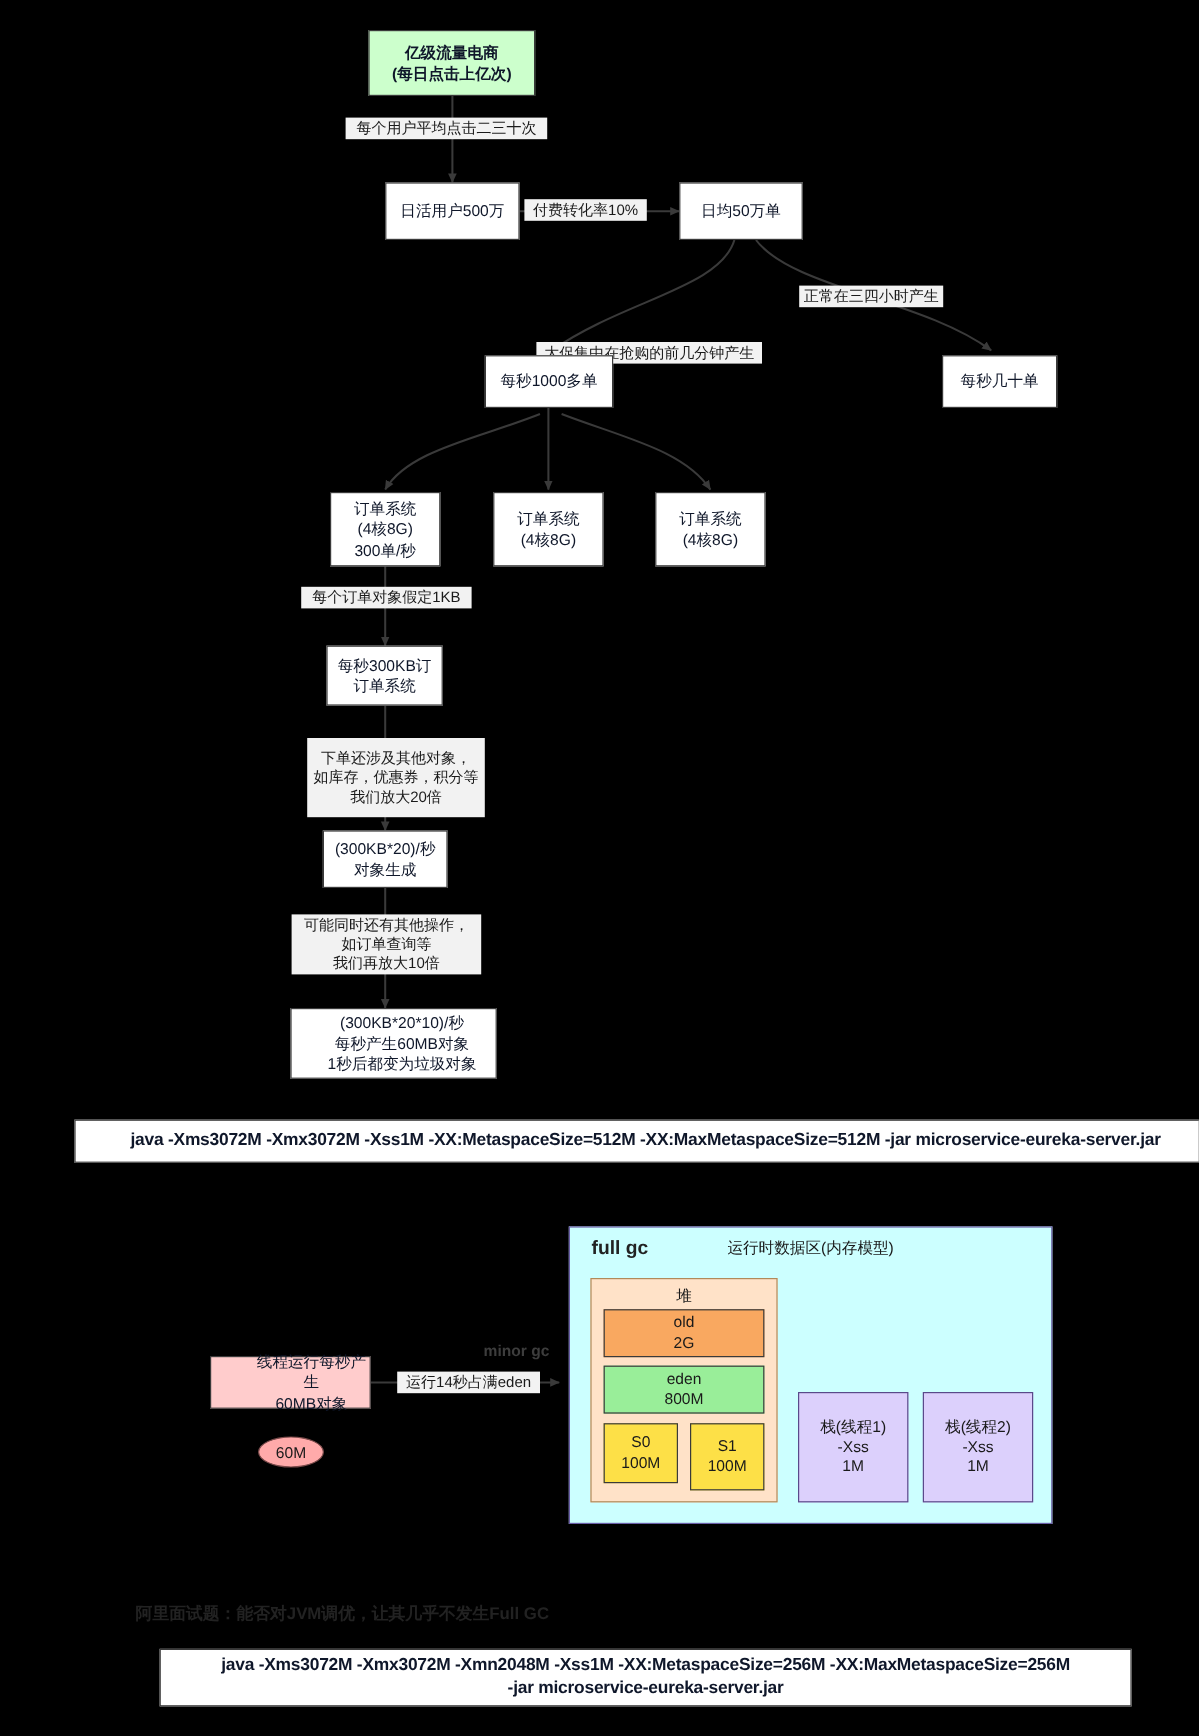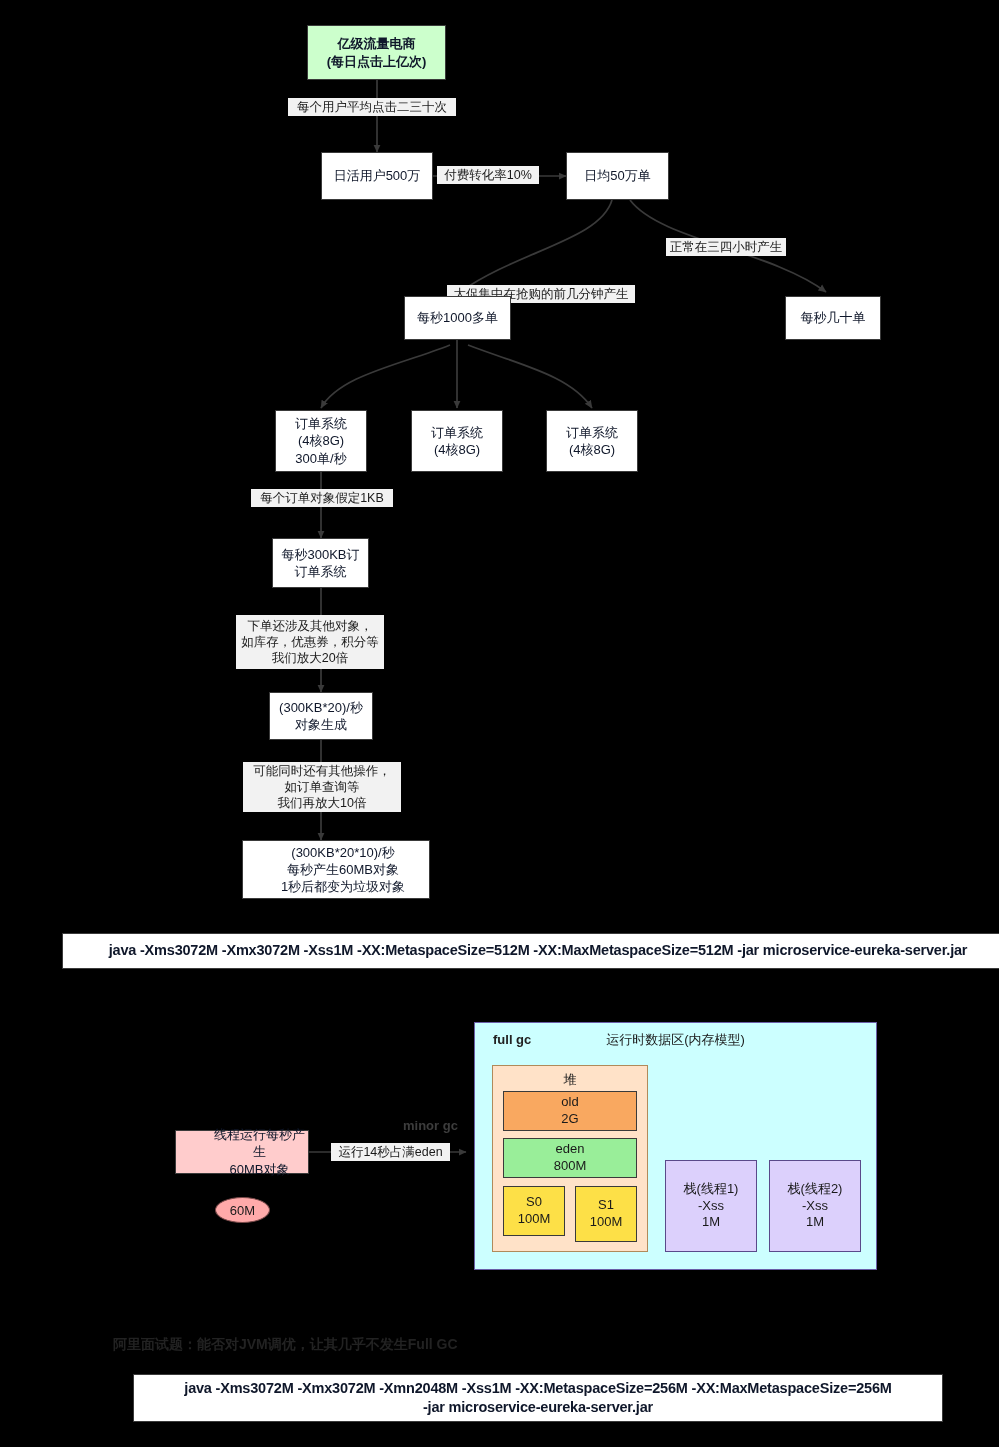--- a/index.html
+++ b/index.html
@@ -35,21 +35,21 @@
   }
   svg.edges{position:absolute;left:0;top:0;width:999px;height:1447px;
     pointer-events:none;}
   
   .mem-outer{
     position:absolute;left:474px;top:1022px;width:403px;height:248px;
     box-sizing:border-box;border:1.6px solid #6b5fa8;background:#ccffff;
   }
   .mem-title{position:absolute;left:0;right:0;top:8px;text-align:center;
     font-size:13px;color:#1a1a1a;}
-  .fullgc{position:absolute;left:18px;top:9px;font-size:13px;
+  .fullgc{position:absolute;left:18px;top:9px;font-size:16px;
     font-weight:bold;color:#222;}
   .heap{
     position:absolute;left:17px;top:42px;width:156px;height:187px;
     box-sizing:border-box;border:1.6px solid #b08a5a;background:#ffe2c8;
   }
   .heap-title{position:absolute;left:0;right:0;top:5px;text-align:center;
     font-size:13px;color:#1a1a1a;}
   .blk{
     position:absolute;box-sizing:border-box;border:1.6px solid #3a3a3a;
     display:flex;align-items:center;justify-content:center;text-align:center;
@@ -110,32 +110,32 @@
 <div class="node" style="left:411px;top:410px;width:92px;height:62px;">订单系统
 (4核8G)</div>
 <div class="node" style="left:546px;top:410px;width:92px;height:62px;">订单系统
 (4核8G)</div>
 
 <div class="edgelabel" style="left:251px;top:489px;width:140px;height:18px;">每个订单对象假定1KB</div>
 
 <div class="node" style="left:272px;top:538px;width:97px;height:50px;">每秒300KB订
 订单系统</div>
 
-<div class="edgelabel" style="left:236px;top:615px;width:146px;height:54px;">下单还涉及其他对象，
+<div class="edgelabel" style="left:256px;top:615px;width:146px;height:66px;">下单还涉及其他对象，
 如库存，优惠券，积分等
 我们放大20倍</div>
 
 <div class="node" style="left:269px;top:692px;width:104px;height:48px;">(300KB*20)/秒
 对象生成</div>
 
 <div class="edgelabel" style="left:243px;top:762px;width:156px;height:50px;">可能同时还有其他操作，
 如订单查询等
 我们再放大10倍</div>
 
-<div class="node" style="left:242px;top:840px;width:188px;height:59px;padding-left:14px;">(300KB*20*10)/秒
+<div class="node" style="left:242px;top:840px;width:172px;height:59px;padding-left:14px;">(300KB*20*10)/秒
 每秒产生60MB对象
 1秒后都变为垃圾对象</div>
 
 <div class="node cmd" style="left:24px;top:933px;width:952px;height:36px;">java -Xms3072M -Xmx3072M -Xss1M -XX:MetaspaceSize=512M -XX:MaxMetaspaceSize=512M  -jar microservice-eureka-server.jar</div>
 
 <div class="node pink" style="left:175px;top:1130px;width:134px;height:44px;padding-left:35px;">线程运行每秒产生
 60MB对象</div>
 
 <div class="ellipse" style="left:215px;top:1197px;width:55px;height:26px;">60M</div>
 

